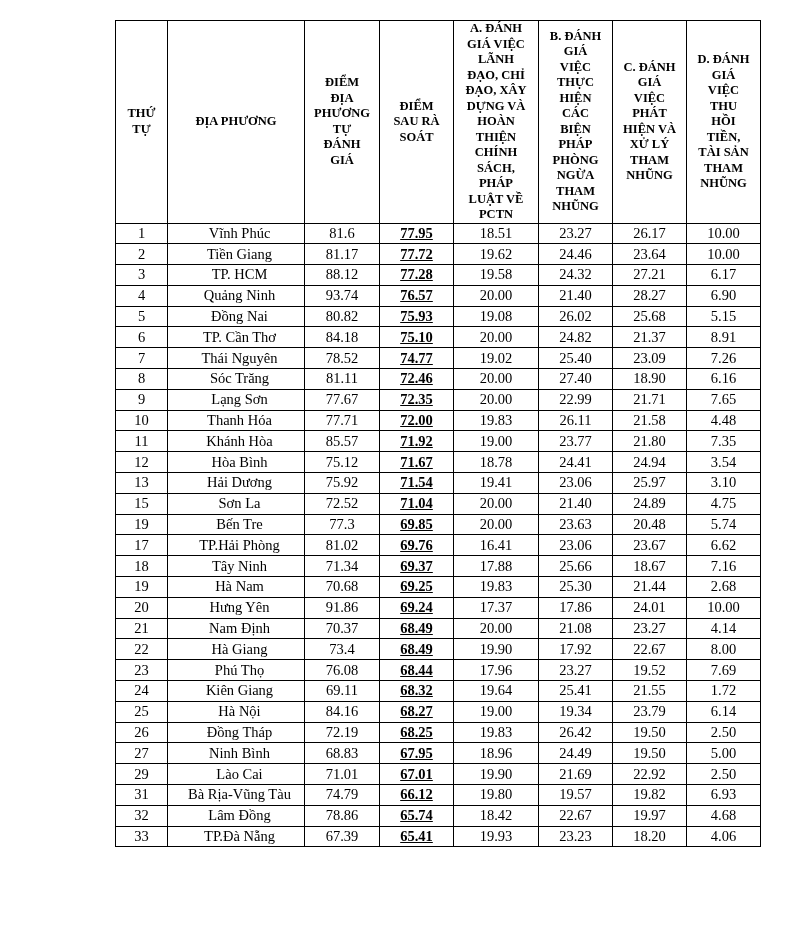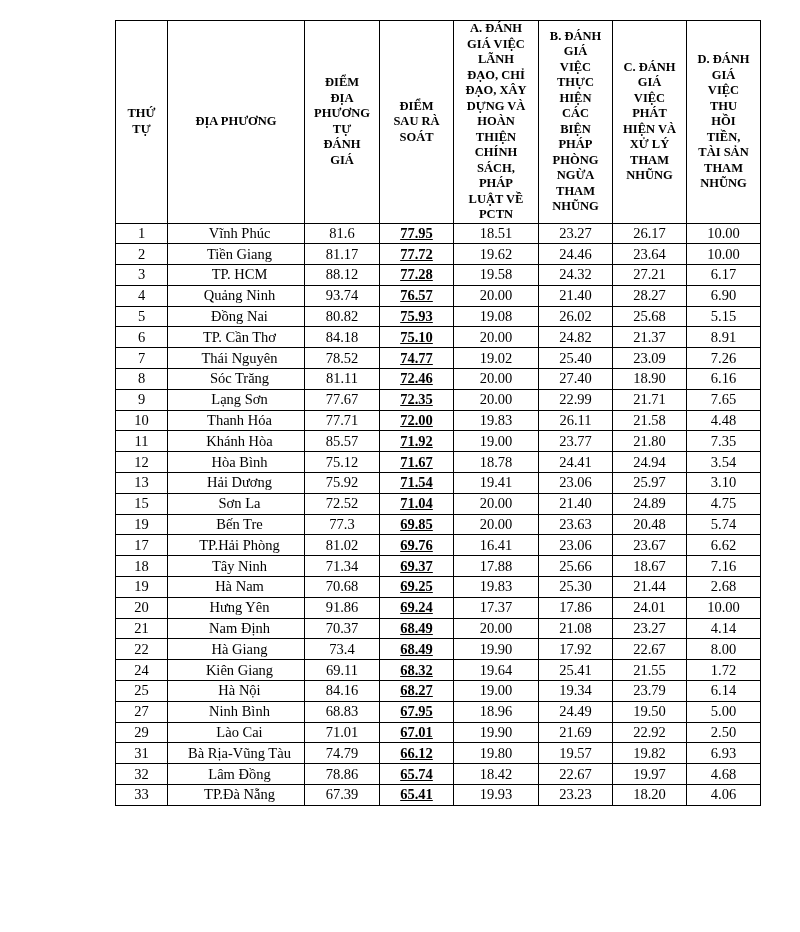--- a/index.html
+++ b/index.html
@@ -335,40 +335,60 @@
         <td>22</td>
         <td class="locality">Hà Giang</td>
         <td>73.4</td>
         <td class="reviewed">68.49</td>
         <td>19.90</td>
         <td>17.92</td>
         <td>22.67</td>
         <td>8.00</td>
       </tr>
       <tr>
+        <td>23</td>
+        <td class="locality">Phú Thọ</td>
+        <td>76.08</td>
+        <td class="reviewed">68.44</td>
+        <td>17.96</td>
+        <td>23.27</td>
+        <td>19.52</td>
+        <td>7.69</td>
+      </tr>
+      <tr>
         <td>24</td>
         <td class="locality">Kiên Giang</td>
         <td>69.11</td>
         <td class="reviewed">68.32</td>
         <td>19.64</td>
         <td>25.41</td>
         <td>21.55</td>
         <td>1.72</td>
       </tr>
       <tr>
         <td>25</td>
         <td class="locality">Hà Nội</td>
         <td>84.16</td>
         <td class="reviewed">68.27</td>
         <td>19.00</td>
         <td>19.34</td>
         <td>23.79</td>
         <td>6.14</td>
       </tr>
       <tr>
+        <td>26</td>
+        <td class="locality">Đồng Tháp</td>
+        <td>72.19</td>
+        <td class="reviewed">68.25</td>
+        <td>19.83</td>
+        <td>26.42</td>
+        <td>19.50</td>
+        <td>2.50</td>
+      </tr>
+      <tr>
         <td>27</td>
         <td class="locality">Ninh Bình</td>
         <td>68.83</td>
         <td class="reviewed">67.95</td>
         <td>18.96</td>
         <td>24.49</td>
         <td>19.50</td>
         <td>5.00</td>
       </tr>
       <tr>

